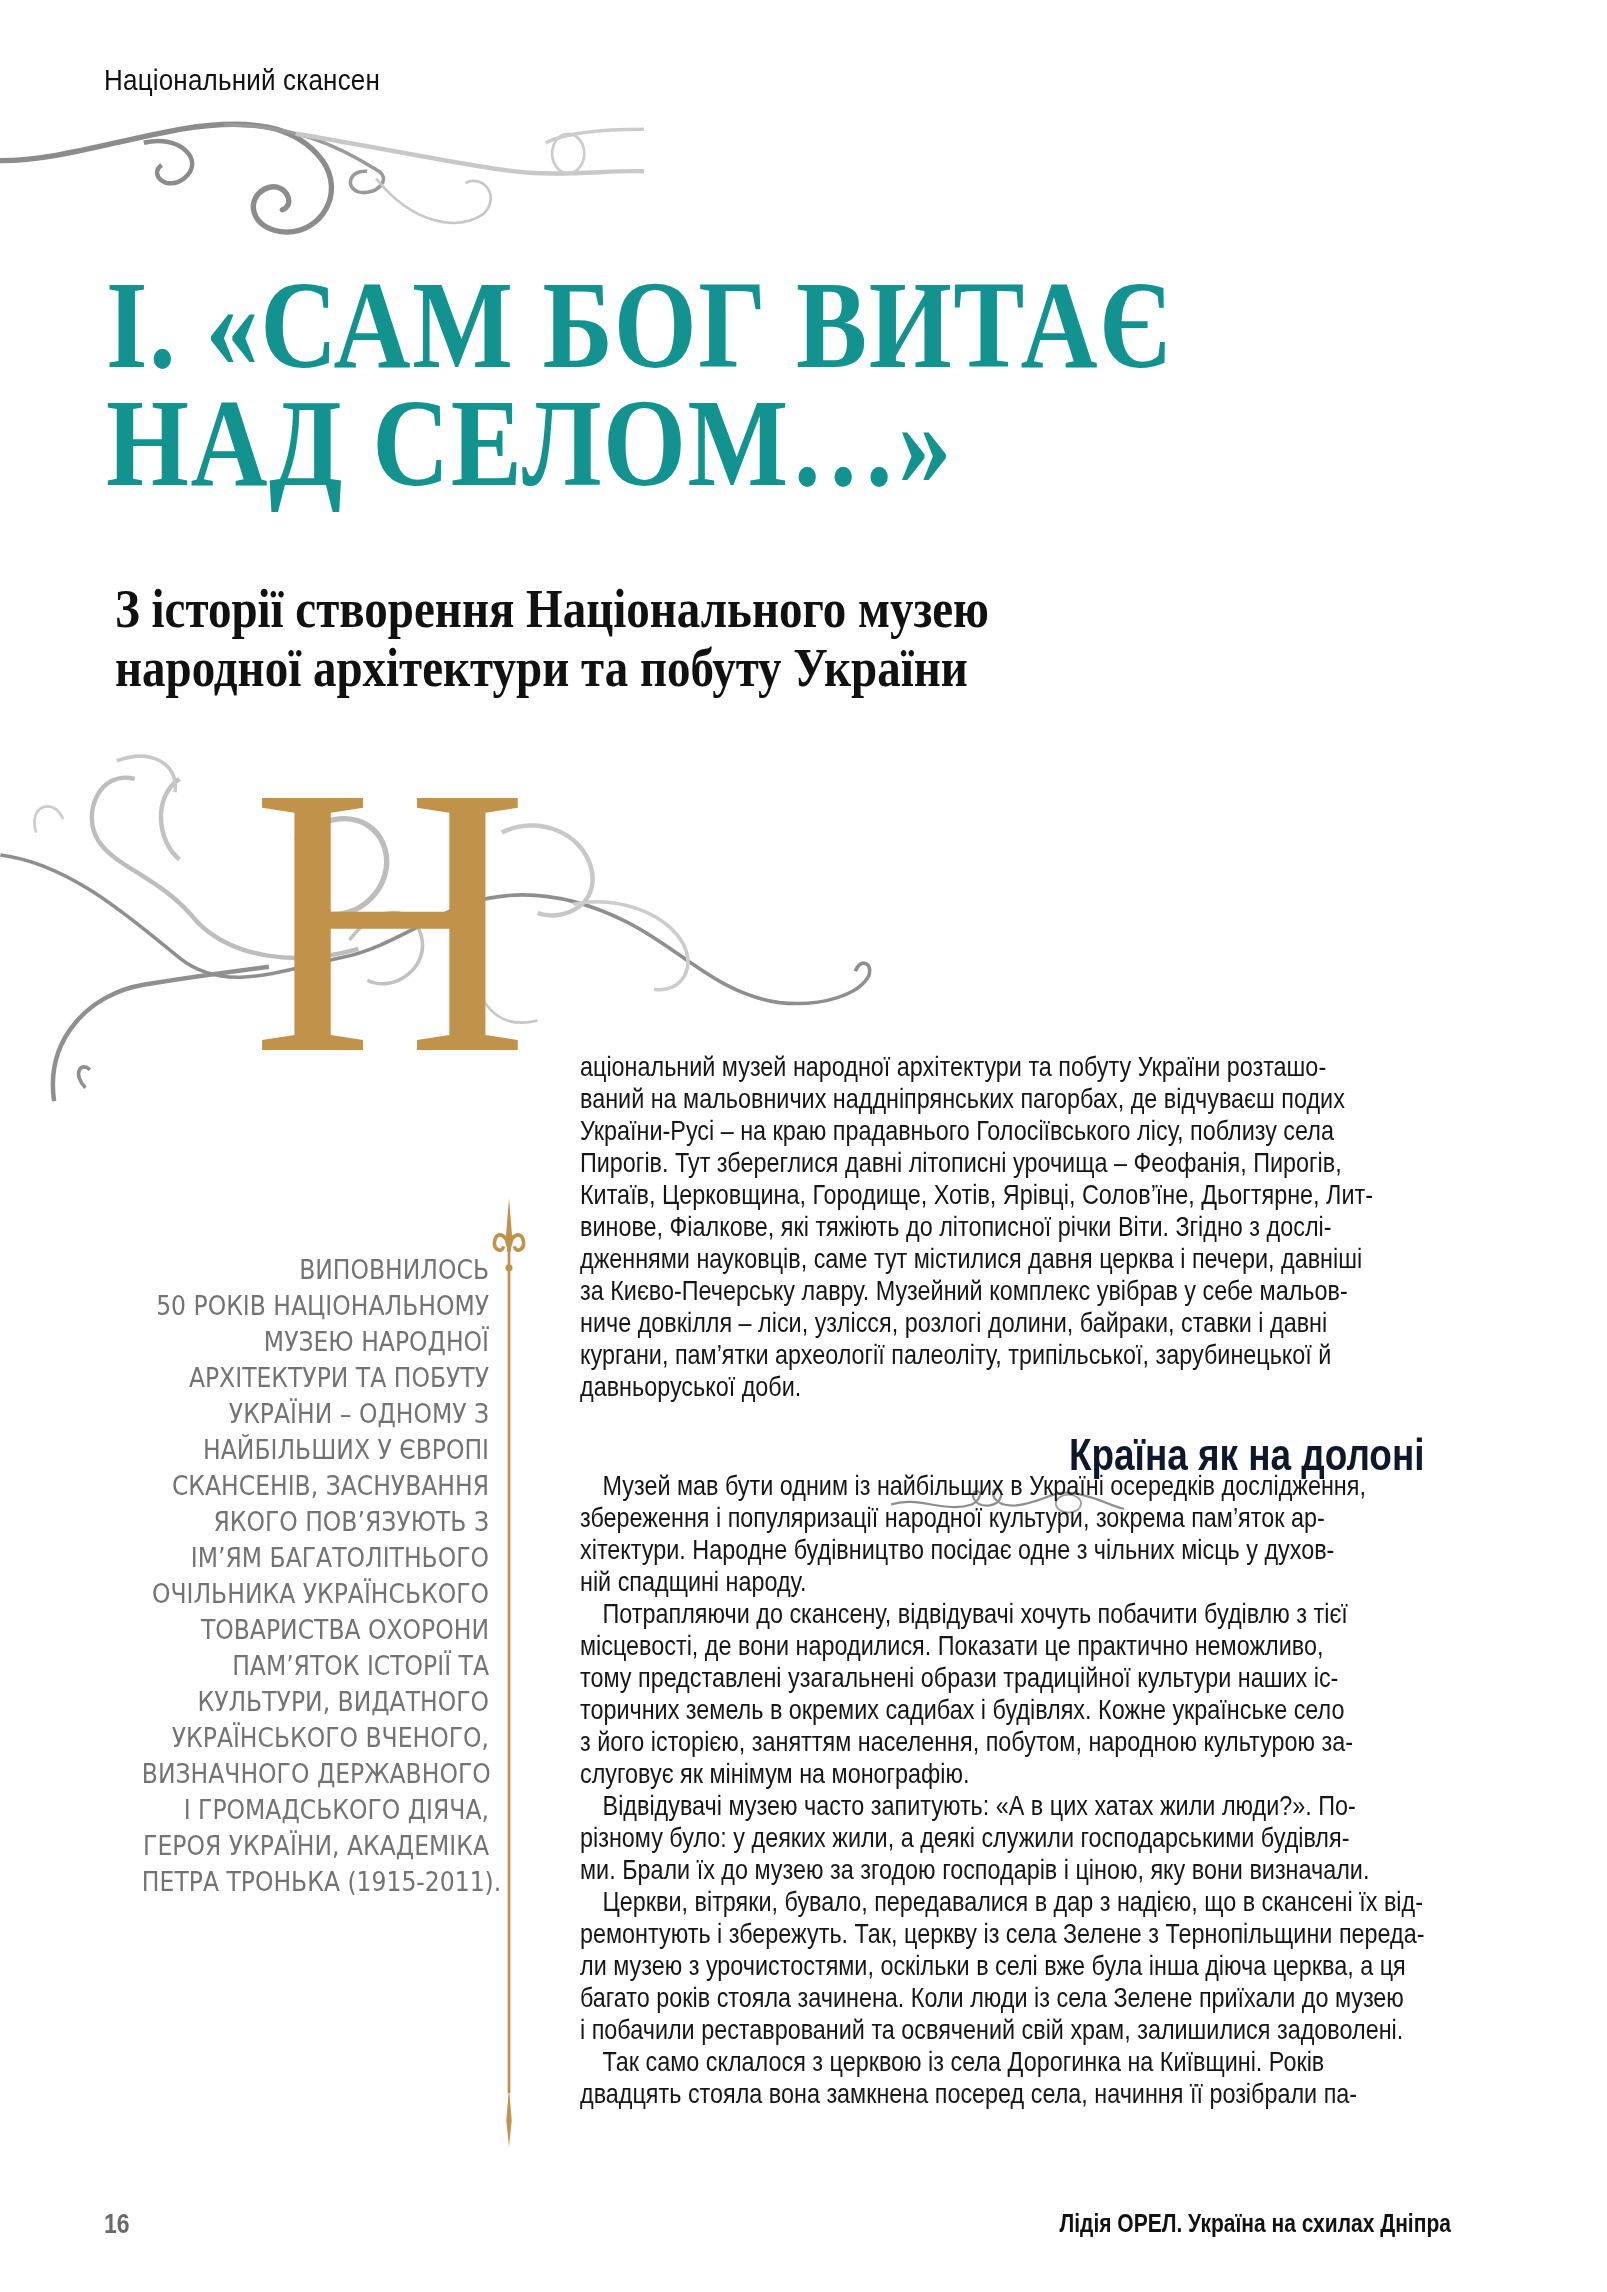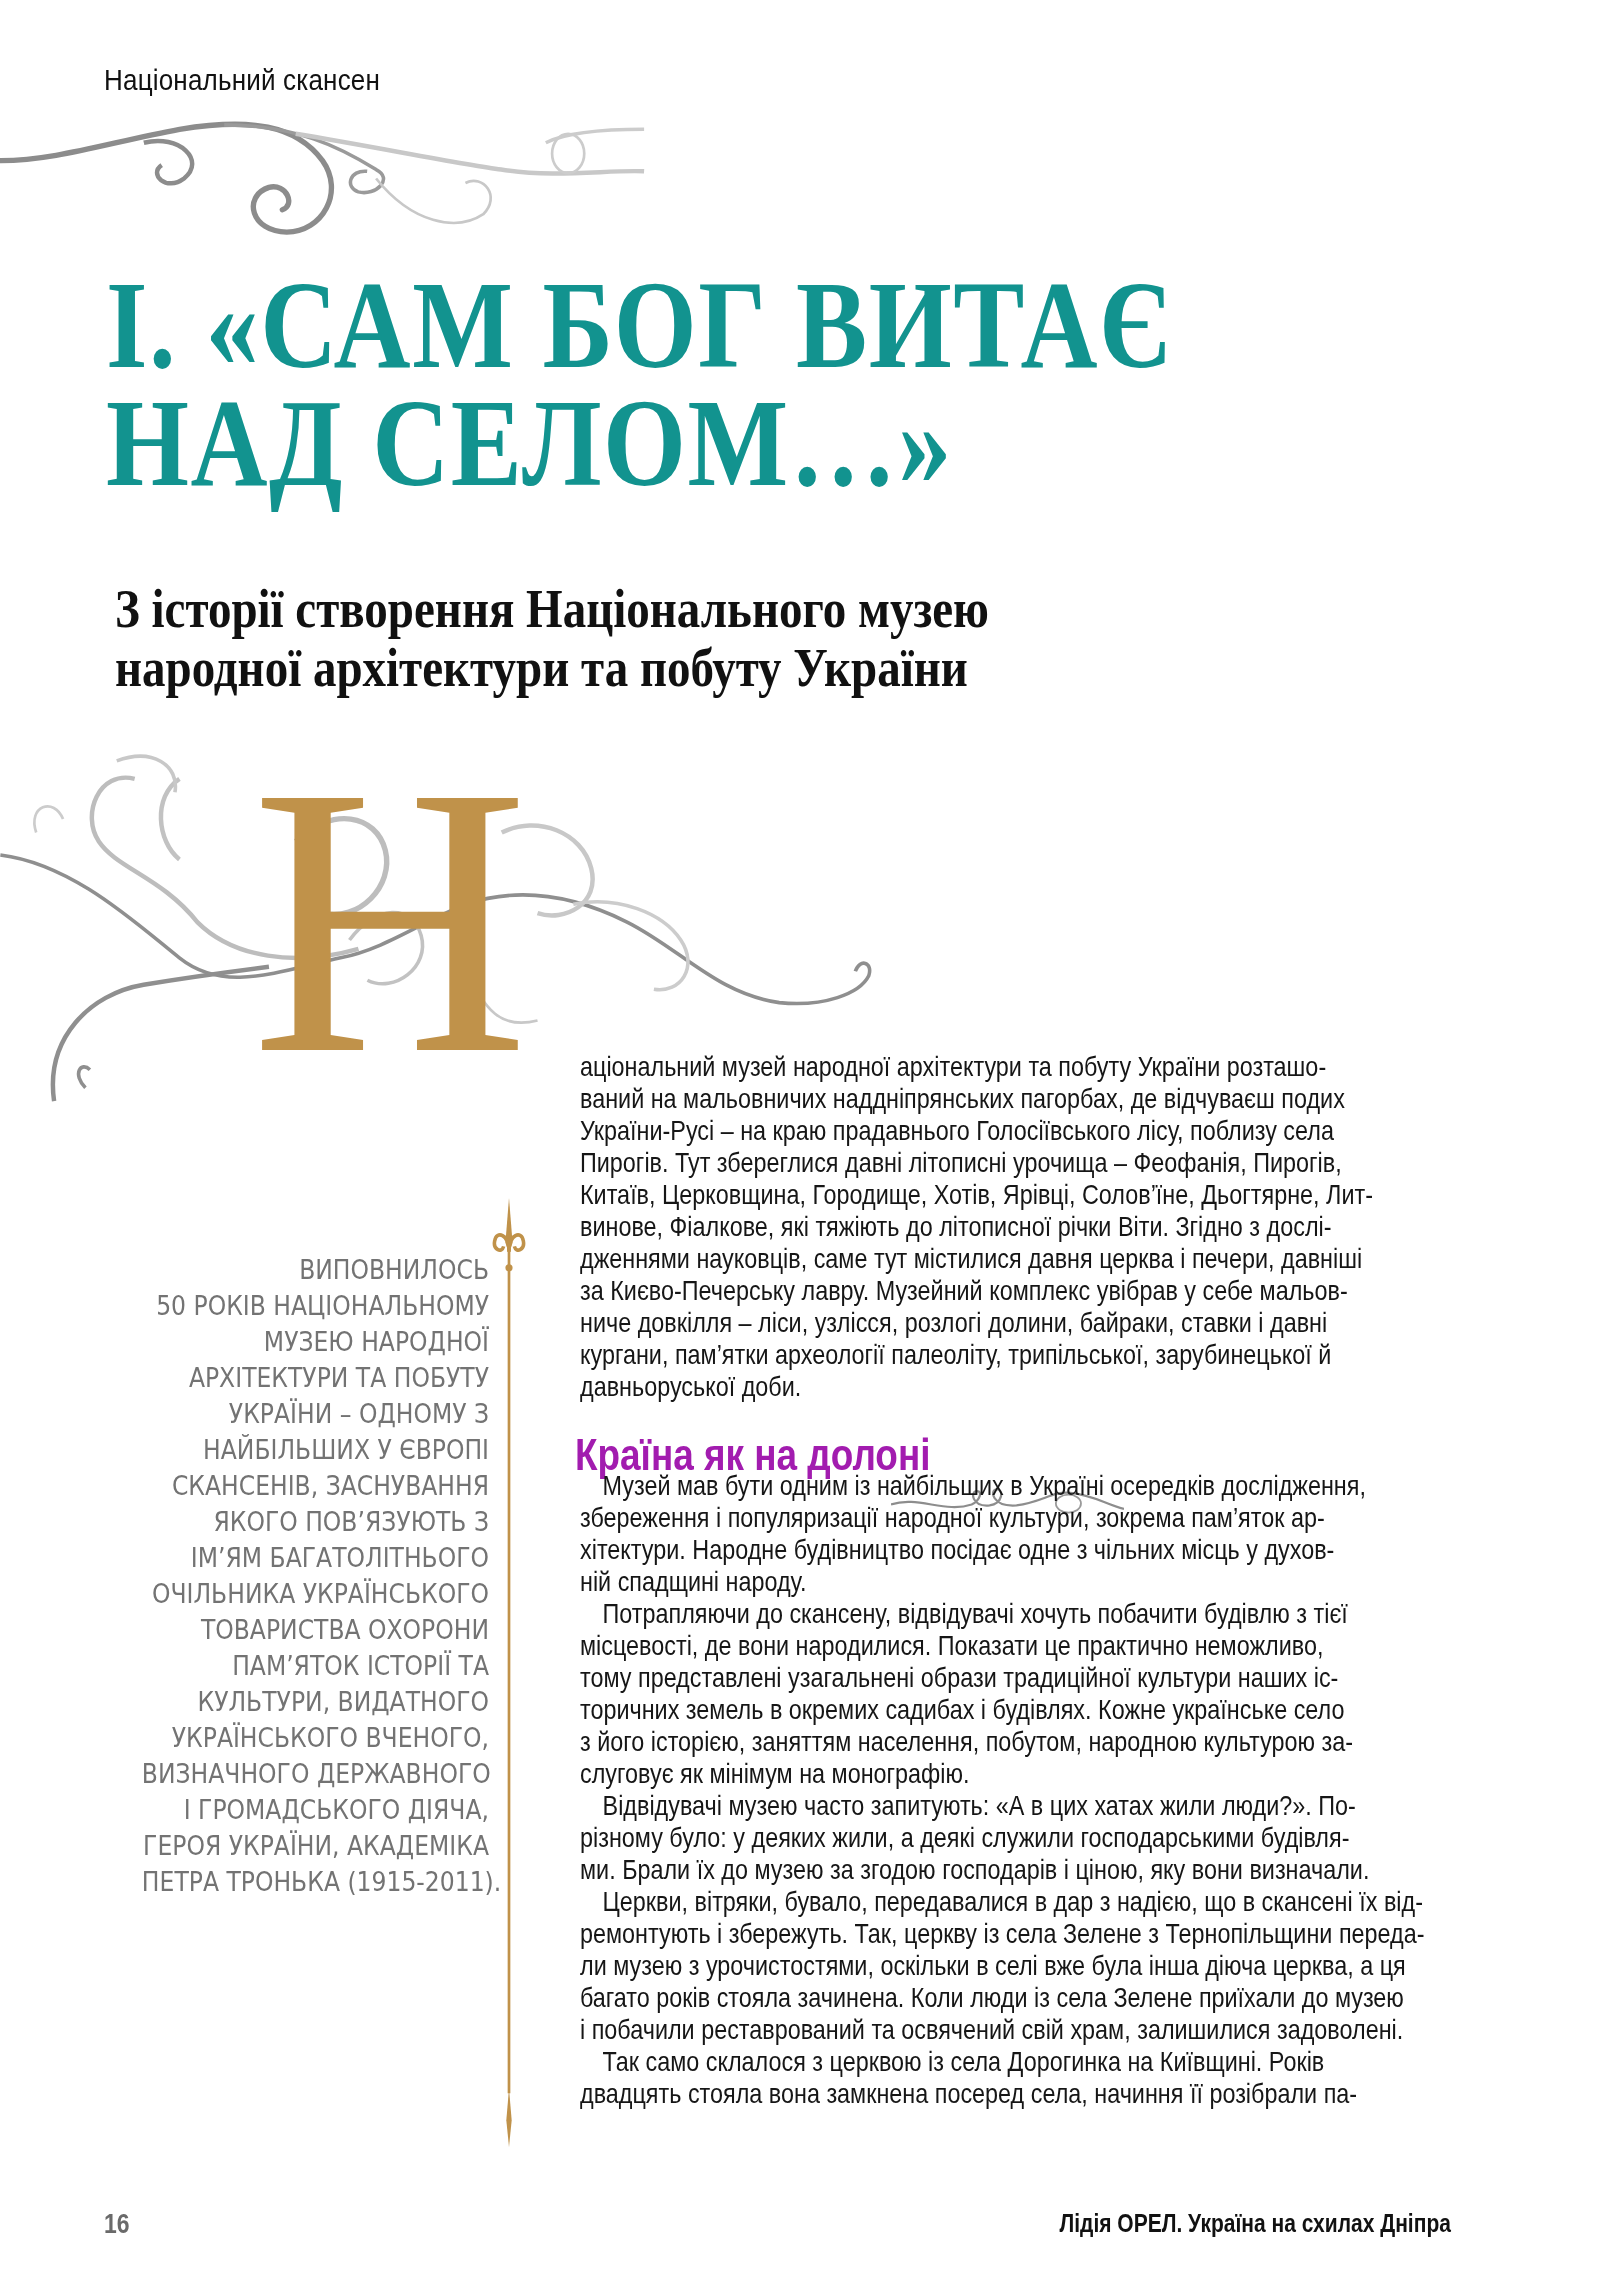--- a/index.html
+++ b/index.html
@@ -29,22 +29,22 @@
   .dropcap { left: 251px; top: 768px; width: 313px; height: 304px;
              color: #c0924a; font-family: "Liberation Serif", "DejaVu Serif", serif;
              font-size: 385px; line-height: 304px; font-weight: normal; }
 
   .body-col { left: 564px; width: 887px; font-size: 28px; line-height: 32px; color: #161616;
               font-family: "Liberation Sans", sans-serif; margin-left: 16px; }
   .body-col .line { white-space: nowrap; display: block; height: 32px;
                     transform: scaleX(0.835); transform-origin: left top; }
   .intro { top: 1051px; }
 
-  .section-head { left: 536px; top: 1429px; width: 887px; text-align: left;
-                  font-size: 45px; font-weight: bold; color: #a21caf;
+  .section-head { left: 576px; top: 1429px; width: 887px; text-align: right;
+                  font-size: 45px; font-weight: bold; color: #0f172a;
                   font-family: "Liberation Sans", sans-serif; }
   .section-head span { display: inline-block; transform: scaleX(0.82); }
 
   .divider-orn { left: 891px; top: 1482px; width: 233px; height: 36px; }
 
   .body2 { top: 1470px; }
   .indent { padding-left: 27px; }
 
   .pull-col { left: 90px; top: 1252px; width: 399px; text-align: right; color: #737373;
               font-family: "DejaVu Sans", sans-serif; font-size: 27px; line-height: 36px; }

